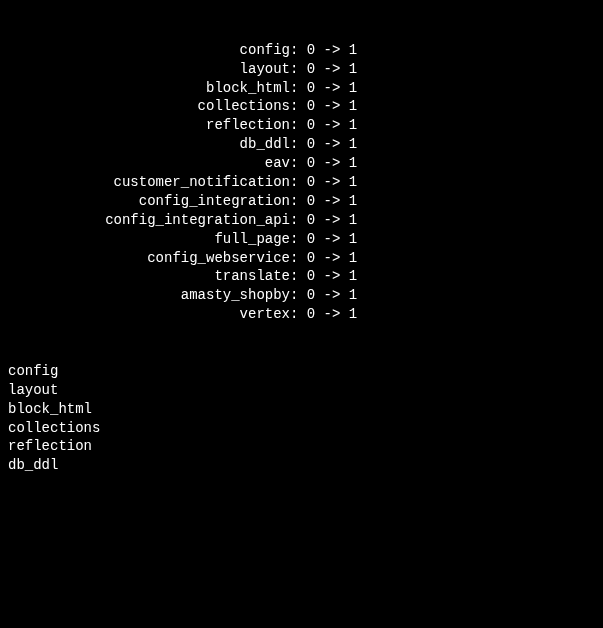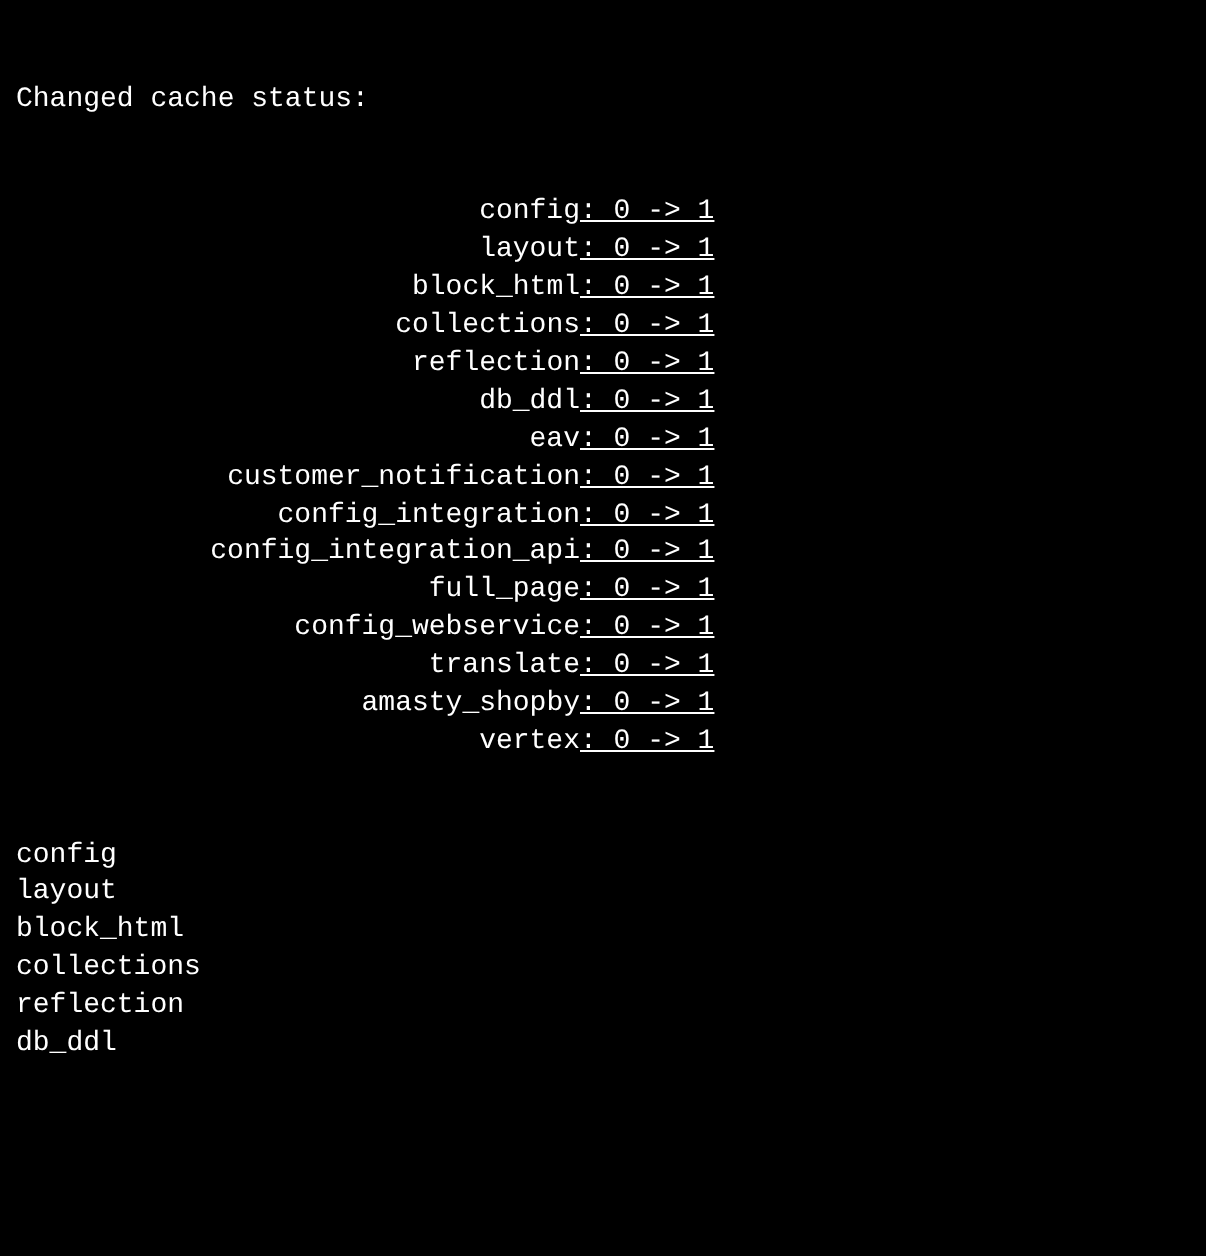--- a/index.html
+++ b/index.html
@@ -24,23 +24,21 @@
     .status-row {
       display: flex;
     }
     .status-label {
       width: 282px;
       text-align: right;
       padding-right: 0;
     }
     .status-value {
       padding-left: 0;
-      text-decoration: underline;
     }
   </style>
 </head>
 <body>
 
 <div class="terminal">
-  <div>Changed cache status:</div>
   <div id="status-container"><div class="status-row"><span class="status-label">config</span><span class="status-value">: 0 -&gt; 1</span></div><div class="status-row"><span class="status-label">layout</span><span class="status-value">: 0 -&gt; 1</span></div><div class="status-row"><span class="status-label">block_html</span><span class="status-value">: 0 -&gt; 1</span></div><div class="status-row"><span class="status-label">collections</span><span class="status-value">: 0 -&gt; 1</span></div><div class="status-row"><span class="status-label">reflection</span><span class="status-value">: 0 -&gt; 1</span></div><div class="status-row"><span class="status-label">db_ddl</span><span class="status-value">: 0 -&gt; 1</span></div><div class="status-row"><span class="status-label">eav</span><span class="status-value">: 0 -&gt; 1</span></div><div class="status-row"><span class="status-label">customer_notification</span><span class="status-value">: 0 -&gt; 1</span></div><div class="status-row"><span class="status-label">config_integration</span><span class="status-value">: 0 -&gt; 1</span></div><div class="status-row"><span class="status-label">config_integration_api</span><span class="status-value">: 0 -&gt; 1</span></div><div class="status-row"><span class="status-label">full_page</span><span class="status-value">: 0 -&gt; 1</span></div><div class="status-row"><span class="status-label">config_webservice</span><span class="status-value">: 0 -&gt; 1</span></div><div class="status-row"><span class="status-label">translate</span><span class="status-value">: 0 -&gt; 1</span></div><div class="status-row"><span class="status-label">amasty_shopby</span><span class="status-value">: 0 -&gt; 1</span></div><div class="status-row"><span class="status-label">vertex</span><span class="status-value">: 0 -&gt; 1</span></div></div>
   <div id="cleaned-container"><div>config</div><div>layout</div><div>block_html</div><div>collections</div><div>reflection</div><div>db_ddl</div></div>
 </div>
 
 </body></html>

